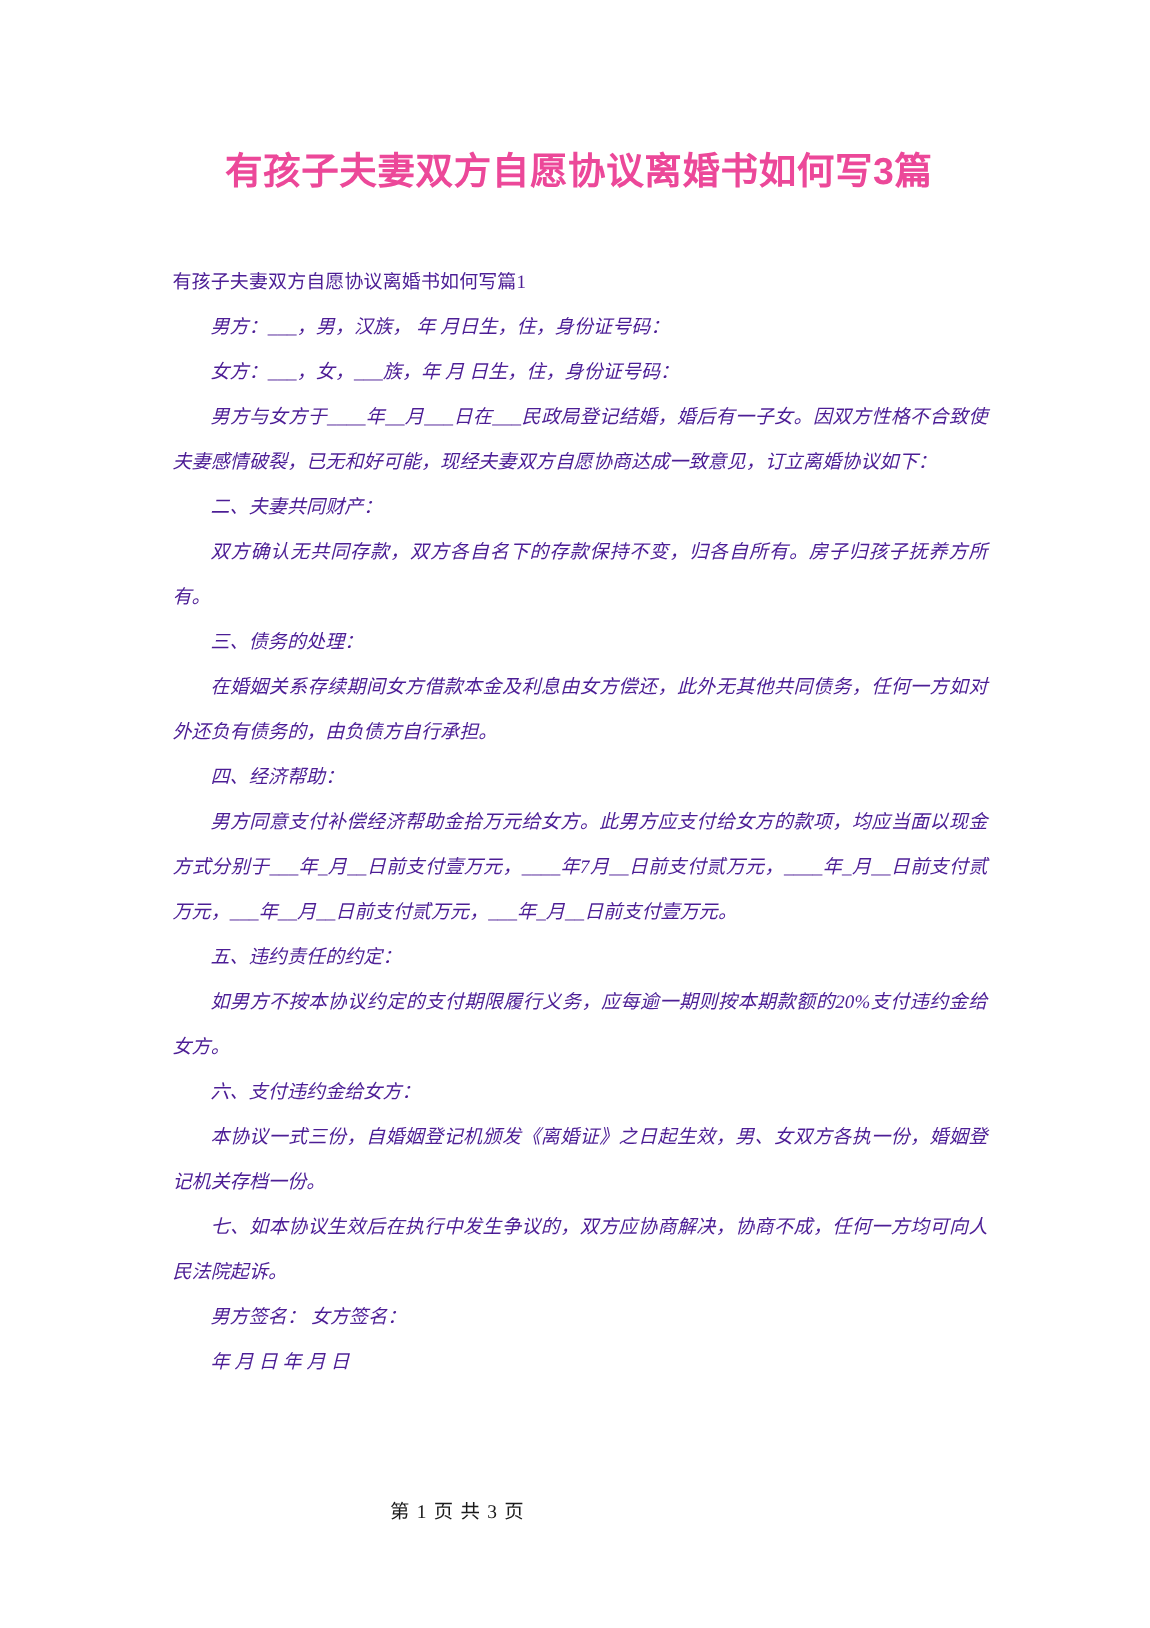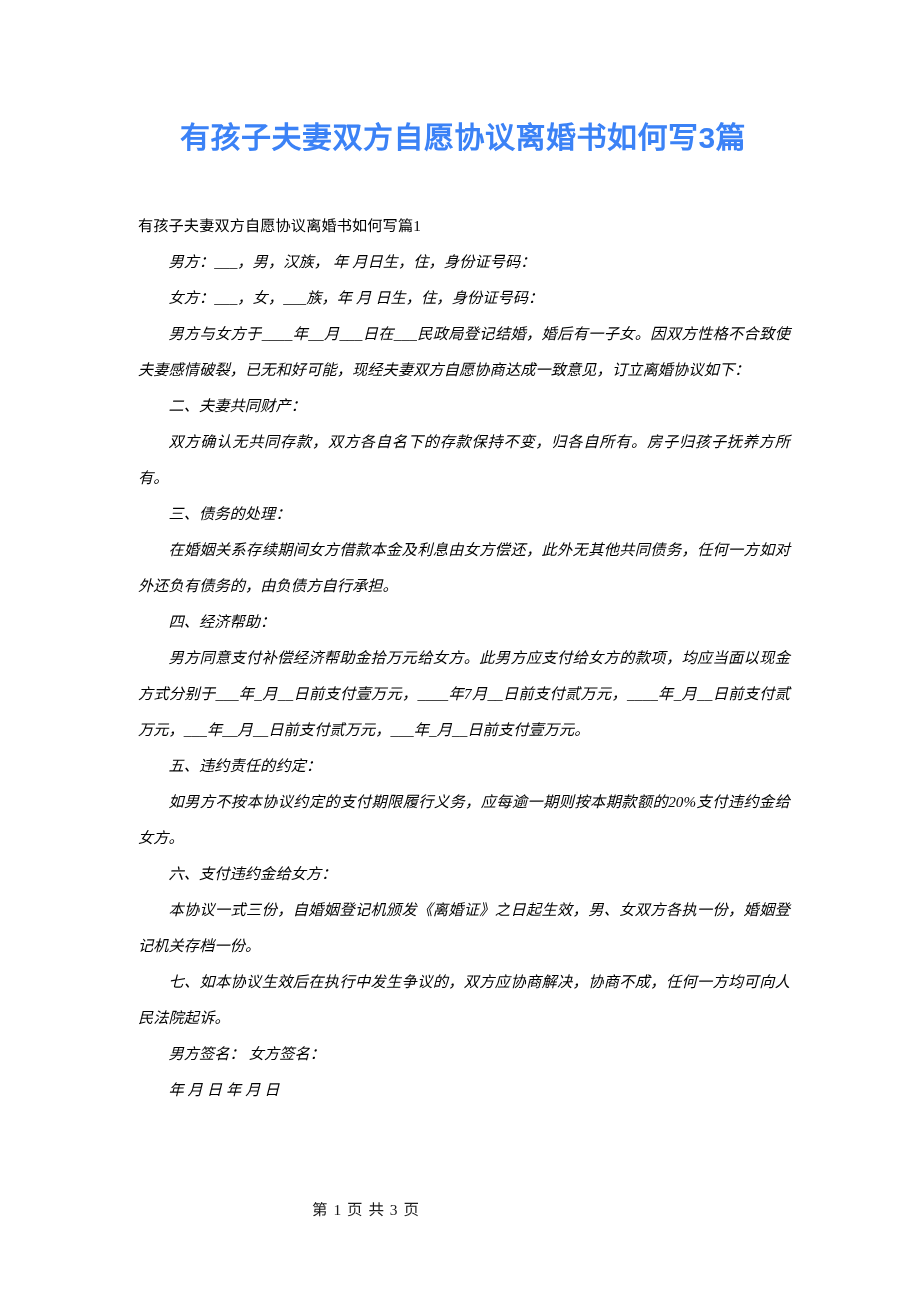--- a/index.html
+++ b/index.html
@@ -27,37 +27,37 @@
     position: absolute;
     top: 118px;
     left: 138px;
     width: 650px;
     text-align: center;
     font-family: "Liberation Sans", "DejaVu Sans", sans-serif;
     font-weight: bold;
     font-size: 30px;
     line-height: 40px;
     letter-spacing: 0.5px;
-    color: #3b82f6;
+    color: #ec4899;
     white-space: nowrap;
   }
   .body-block {
     position: absolute;
     top: 208px;
     left: 138px;
     width: 652px;
   }
   p.para {
     margin: 0;
     padding: 0;
     font-size: 15.2px;
     line-height: 36px;
     text-align: justify;
     text-justify: inter-ideograph;
-    color: #000000;
+    color: #4c1d95;
     letter-spacing: 0.1px;
   }
   p.indent {
     text-indent: 2em;
     font-style: italic;
   }
   p.noindent {
     text-indent: 0;
   }
   .footer {

